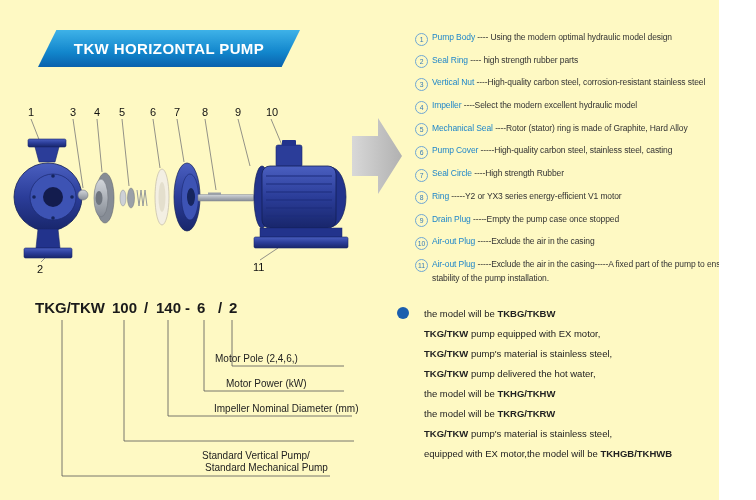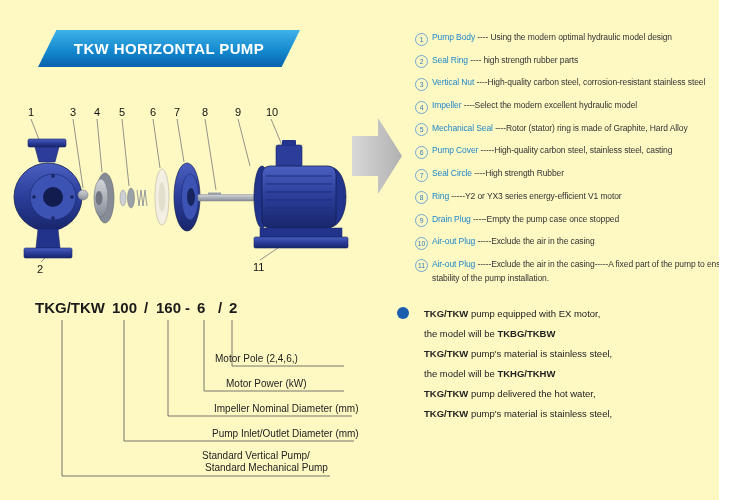--- a/index.html
+++ b/index.html
@@ -174,46 +174,47 @@
     <div class="pl-item"><span class="pl-num">7</span><span class="pl-name">Seal Circle</span><span class="pl-desc"> ----High strength Rubber</span></div>
     <div class="pl-item"><span class="pl-num">8</span><span class="pl-name">Ring</span><span class="pl-desc"> -----Y2 or YX3 series energy-efficient V1 motor</span></div>
     <div class="pl-item"><span class="pl-num">9</span><span class="pl-name">Drain Plug</span><span class="pl-desc"> -----Empty the pump case once stopped</span></div>
     <div class="pl-item"><span class="pl-num">10</span><span class="pl-name">Air-out Plug</span><span class="pl-desc"> -----Exclude the air in the casing</span></div>
     <div class="pl-item"><span class="pl-num">11</span><span class="pl-name">Air-out Plug</span><span class="pl-desc"> -----Exclude the air in the casing-----A fixed part of the pump to ensure the stability of the pump installation.</span></div>
   </div>
 
   <span class="mc" style="left:35px">TKG/TKW</span>
   <span class="mc" style="left:112px">100</span>
   <span class="mc" style="left:144px">/</span>
-  <span class="mc" style="left:156px">160</span>
+  <span class="mc" style="left:156px">140</span>
   <span class="mc" style="left:185px">-</span>
   <span class="mc" style="left:197px">6</span>
   <span class="mc" style="left:218px">/</span>
   <span class="mc" style="left:229px">2</span>
 
   <svg class="mc-lines" width="360" height="200" viewBox="0 0 360 200">
     <g fill="none" stroke="#555" stroke-width="0.8">
       <polyline points="232,20 232,66 344,66"></polyline>
       <polyline points="204,20 204,91 344,91"></polyline>
       <polyline points="168,20 168,116 352,116"></polyline>
       <polyline points="124,20 124,141 354,141"></polyline>
       <polyline points="62,20 62,176 330,176"></polyline>
     </g>
   </svg>
 
   <div class="mc-label" style="left:215px;top:353px">Motor Pole (2,4,6,)</div>
   <div class="mc-label" style="left:226px;top:378px">Motor Power (kW)</div>
   <div class="mc-label" style="left:214px;top:403px">Impeller Nominal Diameter (mm)</div>
-  <div class="mc-label" style="left:212px;top:428px">Pump Inlet/Outlet Diameter (mm)</div>
   <div class="mc-label" style="left:202px;top:450px">Standard Vertical Pump/</div>
   <div class="mc-label" style="left:205px;top:462px">Standard Mechanical Pump</div>
 
   <div class="bullet"></div>
   <div class="notes">
+    <div class="note-line"><b></b><span>the model will be </span><b>TKBG/TKBW</b></div>
     <div class="note-line"><b>TKG/TKW</b><span> pump equipped with EX motor,</span><b></b></div>
-    <div class="note-line"><b></b><span>the model will be </span><b>TKBG/TKBW</b></div>
     <div class="note-line"><b>TKG/TKW</b><span> pump's material is stainless steel,</span><b></b></div>
+    <div class="note-line"><b>TKG/TKW</b><span> pump delivered the hot water,</span><b></b></div>
     <div class="note-line"><b></b><span>the model will be </span><b>TKHG/TKHW</b></div>
-    <div class="note-line"><b>TKG/TKW</b><span> pump delivered the hot water,</span><b></b></div>
+    <div class="note-line"><b></b><span>the model will be </span><b>TKRG/TKRW</b></div>
     <div class="note-line"><b>TKG/TKW</b><span> pump's material is stainless steel,</span><b></b></div>
+    <div class="note-line"><b></b><span>equipped with EX motor,the model will be </span><b>TKHGB/TKHWB</b></div>
   </div>
 
 </div>
 
 </body></html>

